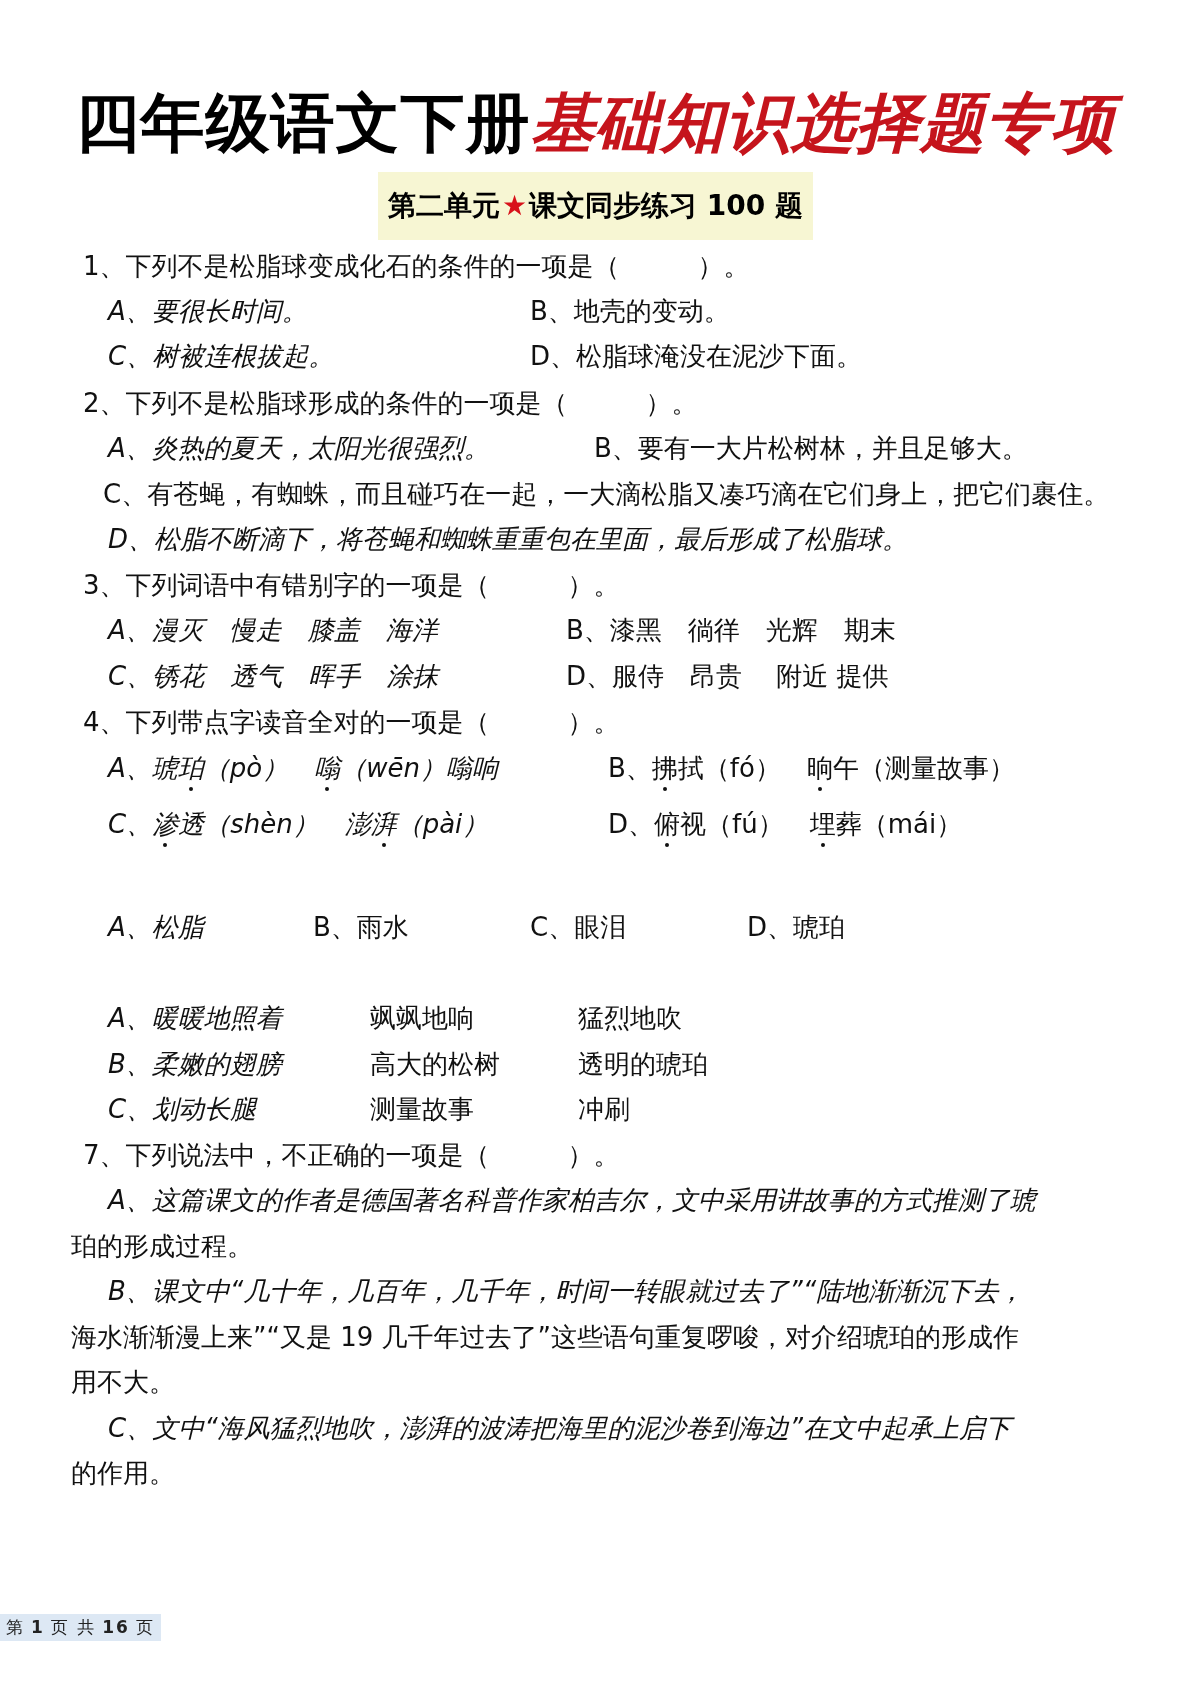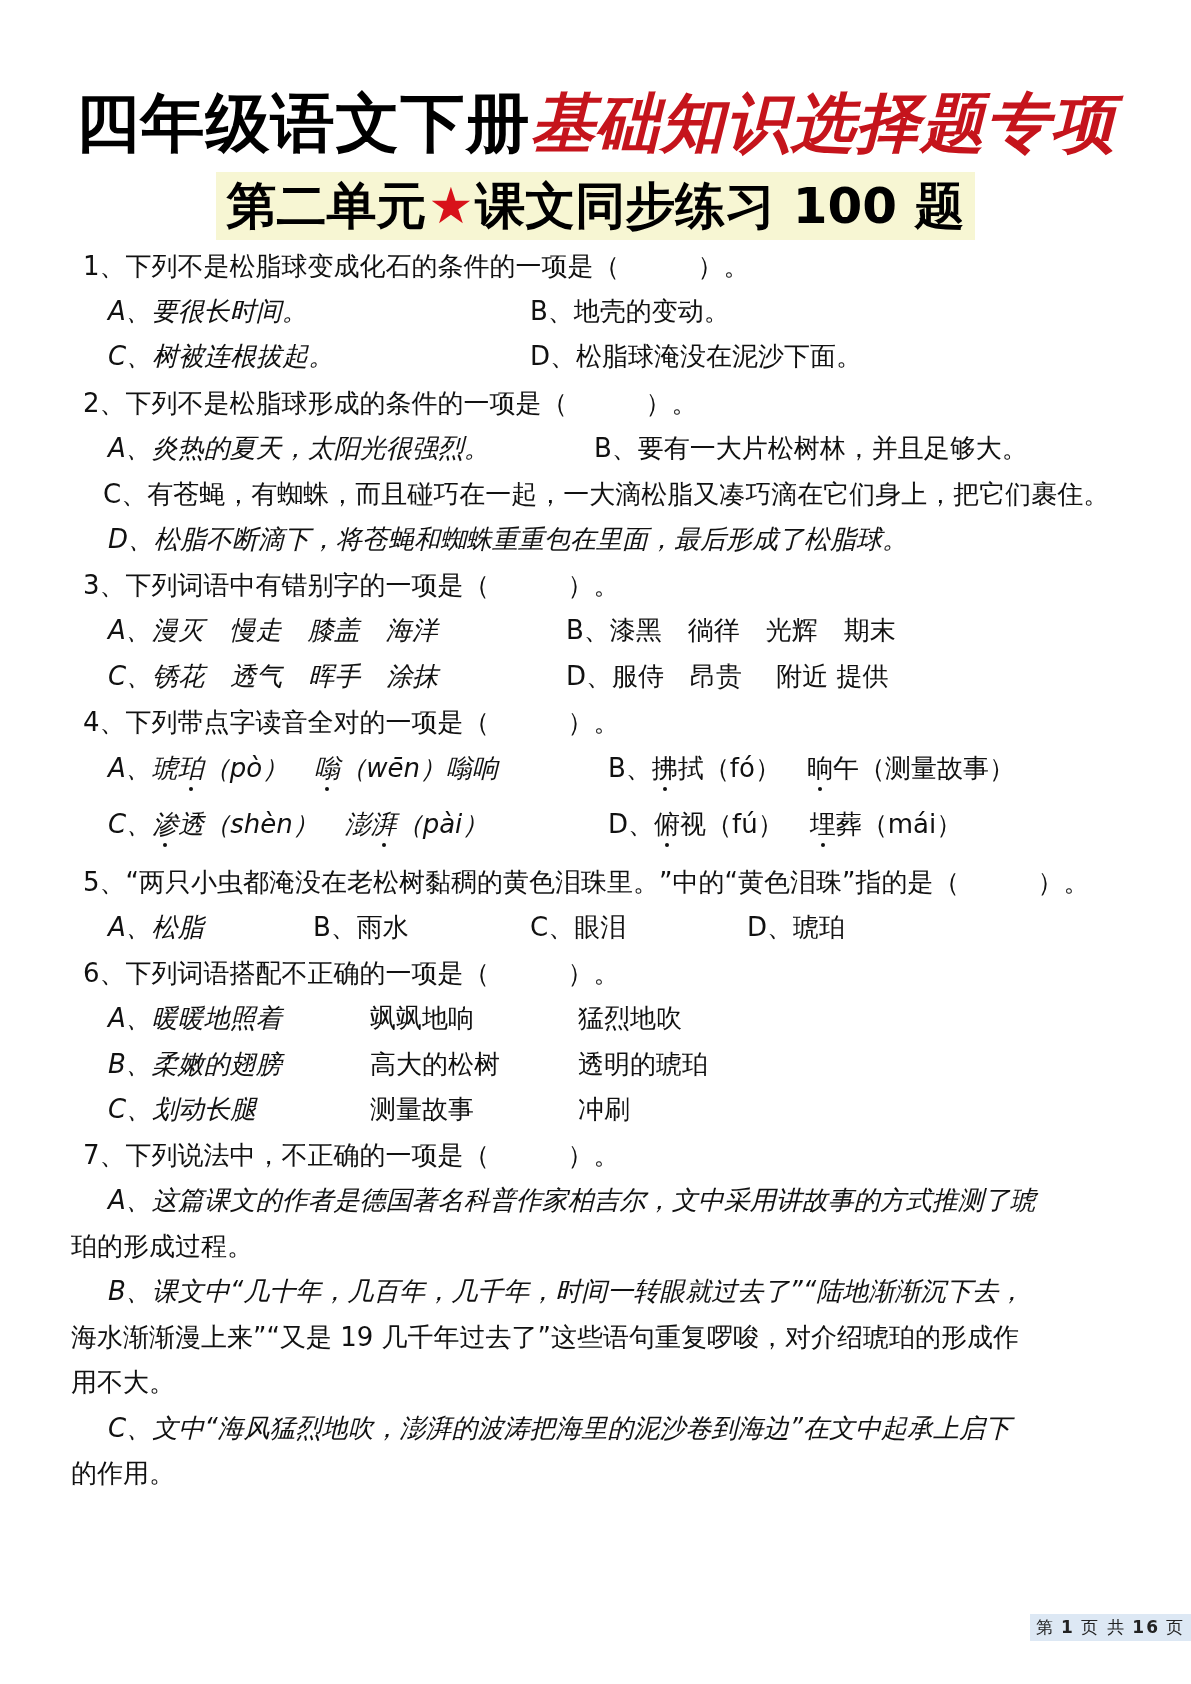--- a/index.html
+++ b/index.html
@@ -6,34 +6,34 @@
   body { width: 1191px; height: 1684px; position: relative; overflow: hidden;
          font-family: "DejaVu Sans", "Liberation Sans", sans-serif; color: #111; }
   .page { position: absolute; left: 0; top: 0; width: 1191px; height: 1684px; }
 
   .title { position: absolute; left: 0; top: 78px; width: 1191px; text-align: center;
            font-size: 64px; font-weight: bold; letter-spacing: 1px; line-height: 90px; white-space: nowrap; }
   .title .t-black { color: #000; }
   .title .t-red { color: #c5141c; font-style: italic; }
 
   .subtitle-wrap { position: absolute; left: 0; top: 172px; width: 1191px; text-align: center; }
-  .subtitle { display: inline-block; background: #f7f6d3; padding: 6px 10px; font-size: 50px;
+  .subtitle { display: inline-block; background: #f7f6d3; padding: 6px 10px; font-size: 28px;
               font-weight: bold; line-height: 56px; color: #000; white-space: nowrap; }
   .subtitle .star { color: #d8121a; margin: 0 2px; }
 
   .line { position: absolute; font-size: 26px; line-height: 32px; white-space: nowrap; color: #111; }
   .q { left: 83px; }
   .opt { left: 108px; font-style: italic; }
   .wrap { left: 71px; }
 
   .dot { position: relative; display: inline-block; }
   .dot::after { content: ""; position: absolute; left: 50%; bottom: -7px; width: 4px; height: 4px;
                 margin-left: -2px; border-radius: 50%; background: #111; }
 
-  .footer { position: absolute; left: 0; top: 1614px; width: 1191px; text-align: right; }
+  .footer { position: absolute; left: 0; top: 1614px; width: 1191px; text-align: left; }
   .footer-box { display: inline-block; background: #dde8f4; padding: 2px 6px; font-size: 17px;
                 font-family: "DejaVu Serif", "Liberation Serif", serif; color: #222; letter-spacing: 2px; }
   .footer-box b { font-family: "DejaVu Sans", sans-serif; font-weight: bold; margin: 0 6px; }
 </style>
 </head>
 <body>
 
 <div class="page">
 
   <div class="title">
@@ -71,27 +71,25 @@
   <div class="line" style="top:752px;left:608px">
     <span>B、</span><span class="dot">拂</span><span>拭</span><span>（fó）　</span><span class="dot">晌</span><span>午</span><span>（测量故事）</span>
   </div>
   <div class="line opt" style="top:808px">
     <span>C、</span><span class="dot">渗</span><span>透</span><span>（shèn）　</span><span>澎</span><span class="dot">湃</span><span>（pài）</span>
   </div>
   <div class="line" style="top:808px;left:608px">
     <span>D、</span><span class="dot">俯</span><span>视</span><span>（fú）　</span><span class="dot">埋</span><span>葬</span><span>（mái）</span>
   </div>
 
-  <div class="line q" style="top:866px">5、“两只小虫都淹没在老松树黏稠的黄色泪珠里。”中的“黄色泪珠”指的是（　　　）。</div>
   <div class="line opt" style="top:911px">A、松脂</div>
   <div class="line" style="top:911px;left:313px">B、雨水</div>
   <div class="line" style="top:911px;left:530px">C、眼泪</div>
   <div class="line" style="top:911px;left:747px">D、琥珀</div>
 
-  <div class="line q" style="top:957px">6、下列词语搭配不正确的一项是（　　　）。</div>
   <div class="line opt" style="top:1002px">A、暖暖地照着</div>
   <div class="line" style="top:1002px;left:370px">飒飒地响</div>
   <div class="line" style="top:1002px;left:578px">猛烈地吹</div>
   <div class="line opt" style="top:1048px">B、柔嫩的翅膀</div>
   <div class="line" style="top:1048px;left:370px">高大的松树</div>
   <div class="line" style="top:1048px;left:578px">透明的琥珀</div>
   <div class="line opt" style="top:1093px">C、划动长腿</div>
   <div class="line" style="top:1093px;left:370px">测量故事</div>
   <div class="line" style="top:1093px;left:578px">冲刷</div>
 

